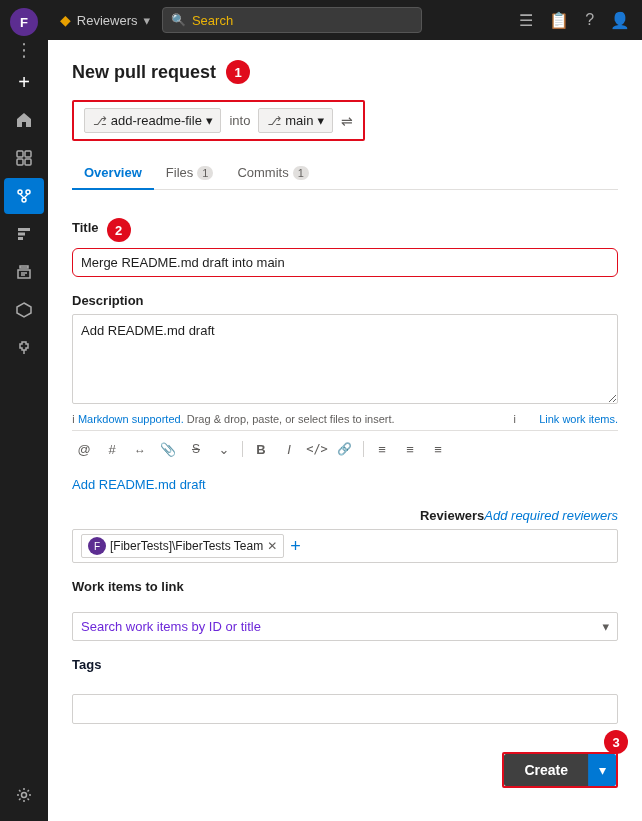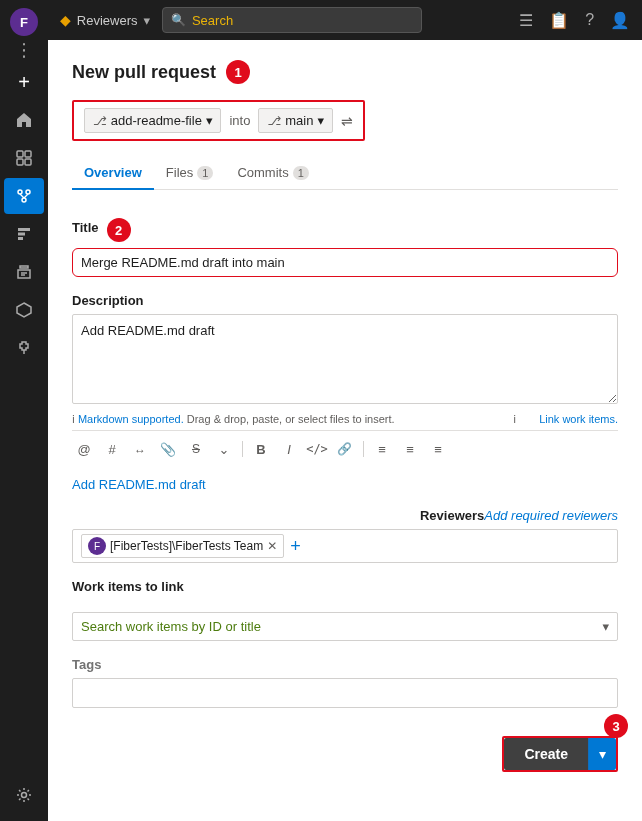--- a/index.html
+++ b/index.html
@@ -171,21 +171,21 @@
     .work-items-label { font-size: 13px; font-weight: 600; color: #1e1e1e; margin-bottom: 18px; }
     .work-items-search {
       width: 100%; border: 1px solid #d2d0ce; border-radius: 2px;
       padding: 6px 8px; font-size: 13px; color: #a19f9d;
       display: flex; align-items: center; justify-content: space-between;
       cursor: pointer;
     }
     .dropdown-arrow { color: #605e5c; }
 
     
-    .tags-label { font-size: 13px; font-weight: 600; color: #737373; margin-bottom: 6px; }
+    .tags-label { font-size: 13px; font-weight: 600; color: #0f172a; margin-bottom: 22px; }
     .tags-input {
       width: 100%; border: 1px solid #d2d0ce; border-radius: 2px;
       padding: 6px 8px; font-size: 13px; min-height: 30px;
     }
 
     
     .bottom-bar { display: flex; justify-content: flex-end; padding: 12px 0 0 0; position: relative; }
     .create-btn-wrap { display: flex; align-items: center; border: 2px solid #e00b1c; border-radius: 2px; }
     .create-btn {
       background: #404040; color: #fff; border: none; padding: 8px 20px;
@@ -389,21 +389,21 @@
           <span class="reviewer-remove">✕</span>
         </div>
         <span class="reviewer-add">+</span>
       </div>
     </div>
 
     
     <div class="form-section">
       <div class="work-items-label">Work items to link</div>
       <div class="work-items-search">
-        <span style="color:#4d7c0f;">Search work items by ID or title</span>
+        <span style="color:#6d28d9;">Search work items by ID or title</span>
         <span class="dropdown-arrow">▾</span>
       </div>
     </div>
 
     
     <div class="form-section">
       <div class="tags-label">Tags</div>
       <input class="form-input tags-input" type="text" style="border-color: rgb(210, 208, 206); min-height: 30px;">
     </div>
 

